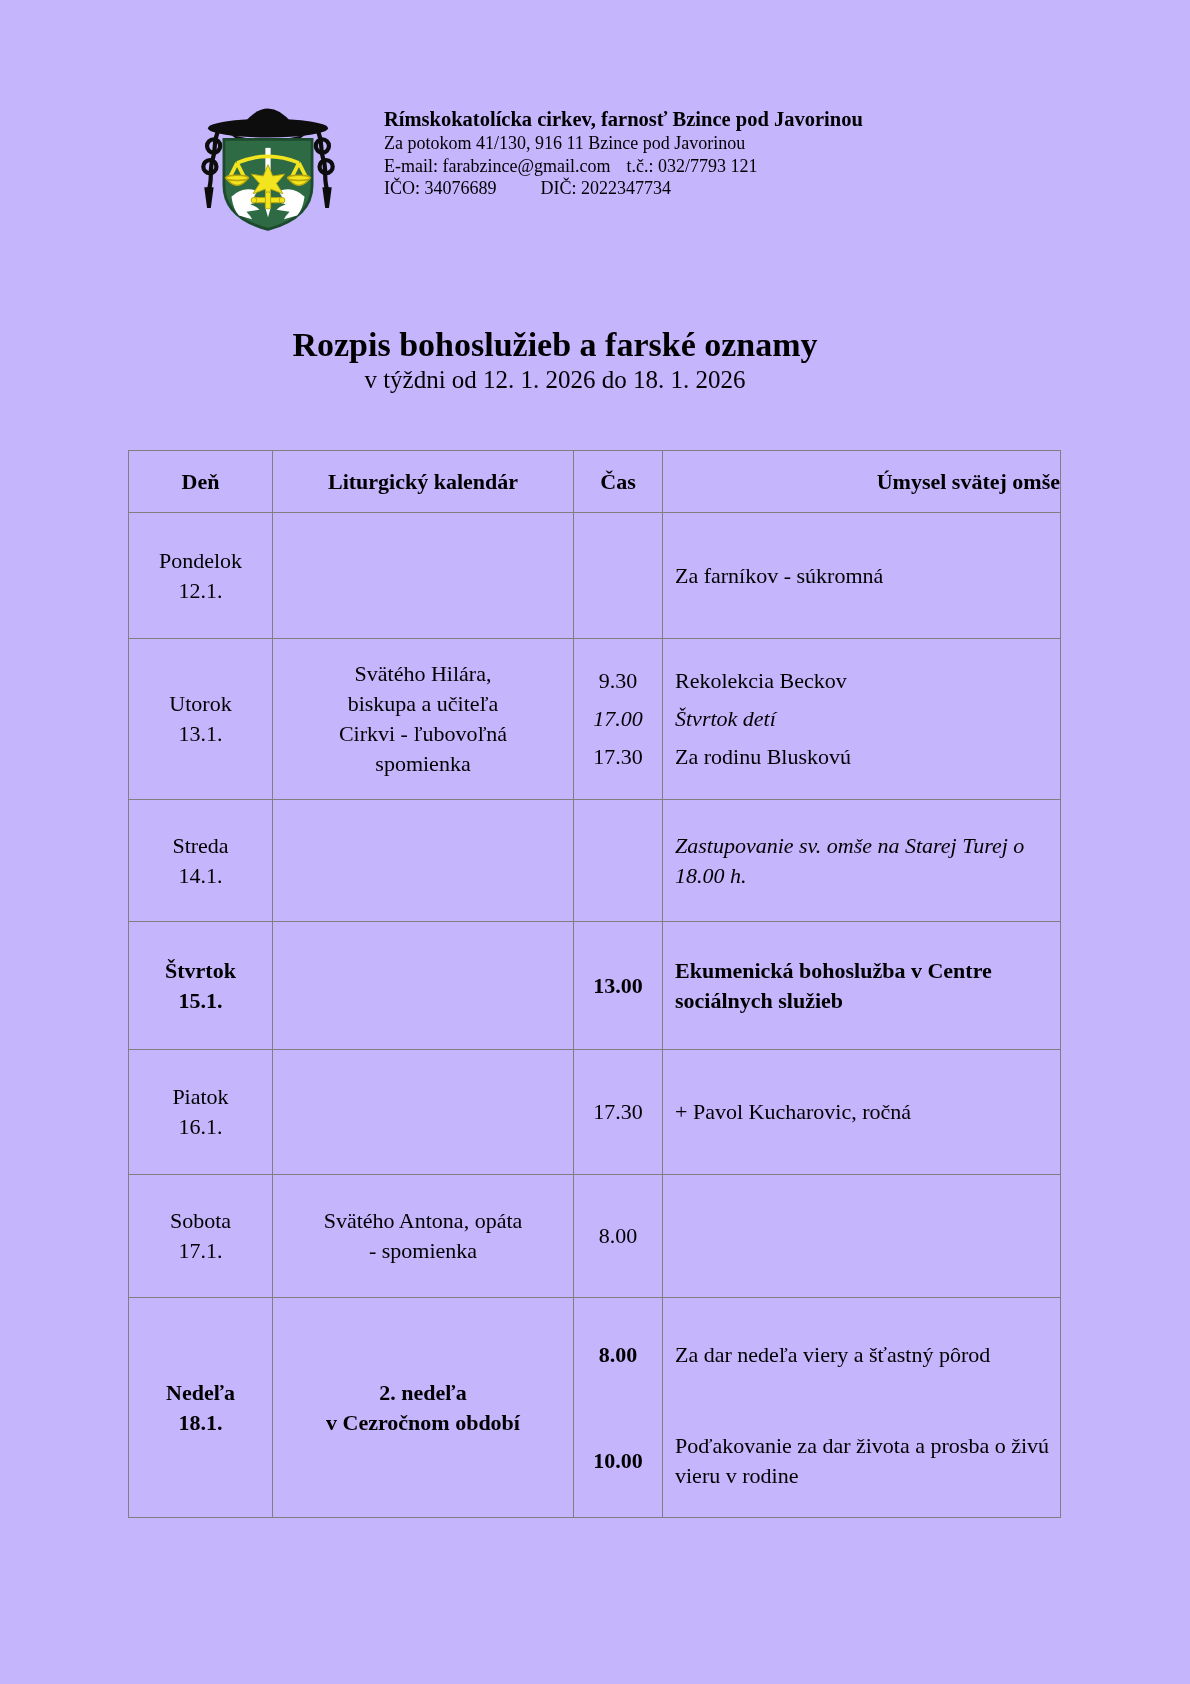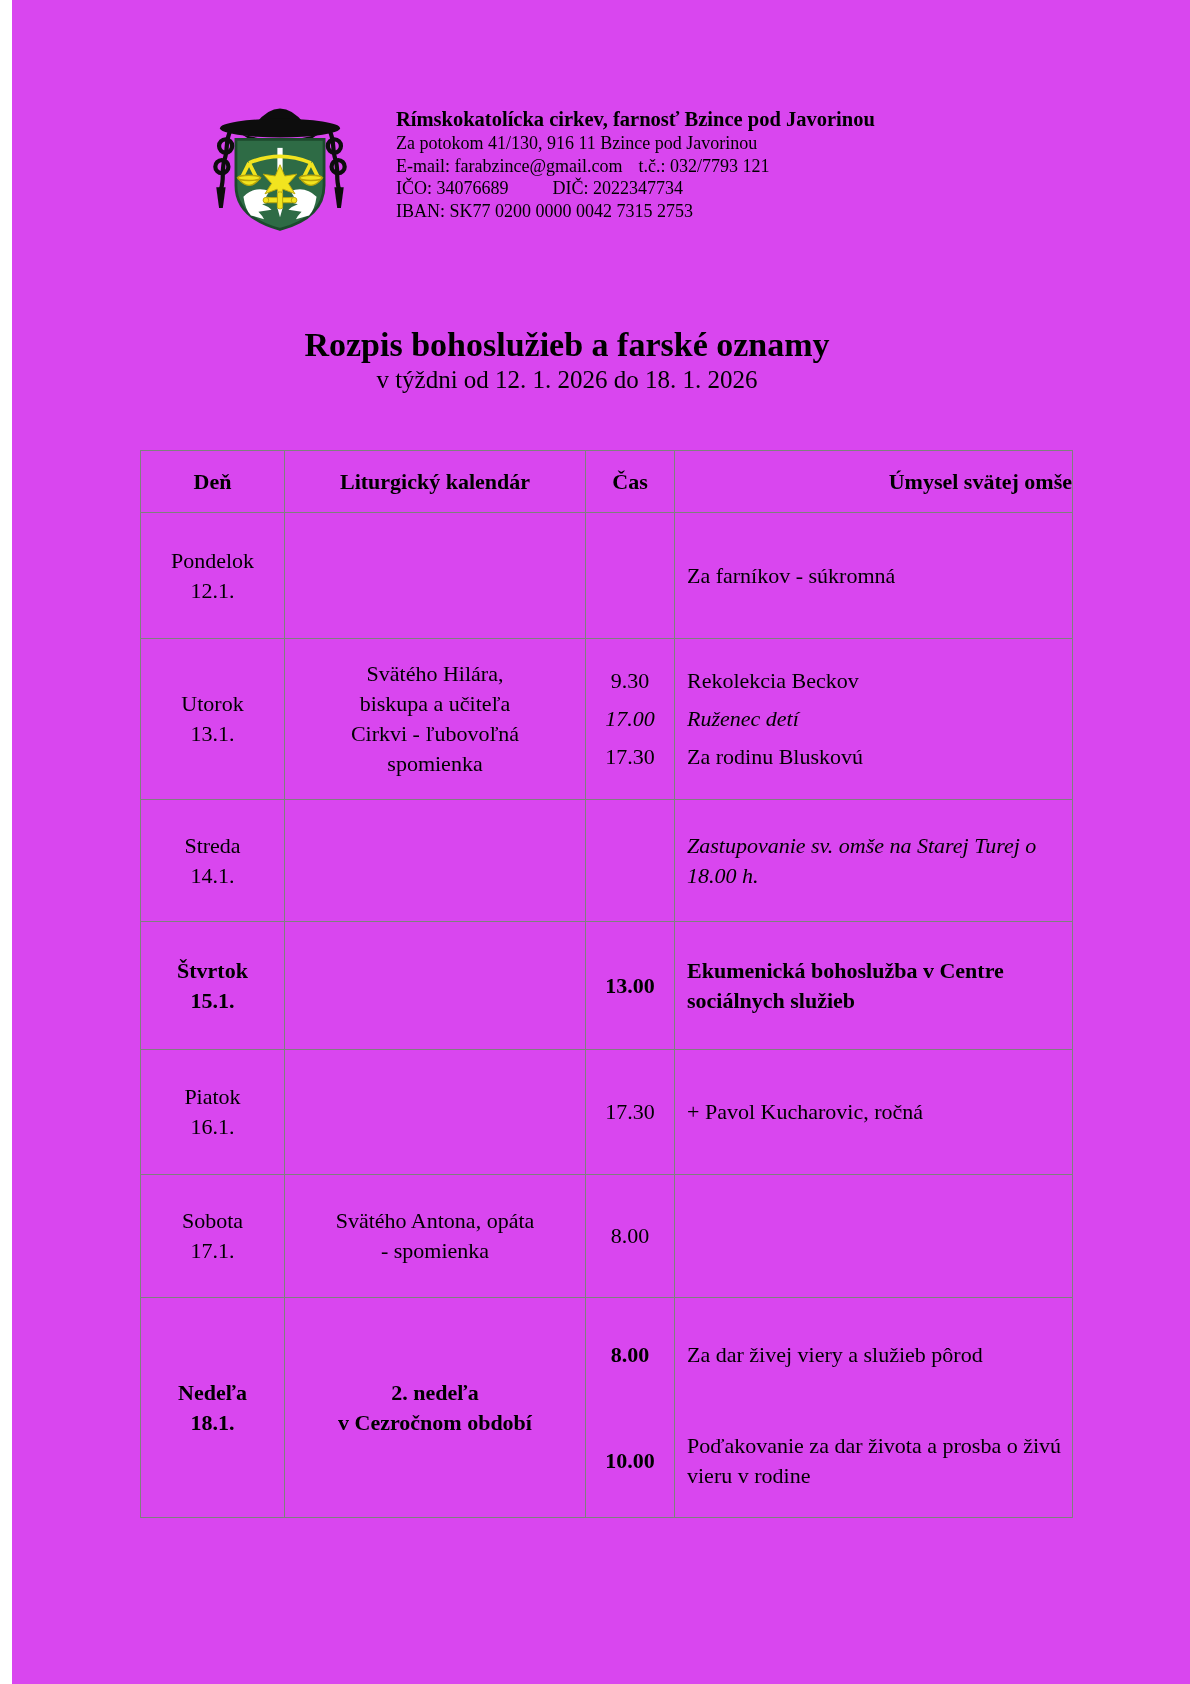--- a/index.html
+++ b/index.html
@@ -2,21 +2,21 @@
 <html><head>
 <meta charset="utf-8">
 <style>
   * { margin:0; padding:0; box-sizing:border-box; }
   html,body { background:#ffffff; }
   body {
     width:1190px; height:1684px; position:relative;
     font-family:"Liberation Serif", serif; color:#000;
     overflow:hidden;
   }
-  .page { position:absolute; inset:0; background:#d946ef;margin-left:12px; }
+  .page { position:absolute; inset:0; background:#c4b5fd; }
 
   
   .header-block { position:absolute; top:86px; left:188px; display:flex; gap:36px; }
   .logo-wrap { width:160px; height:150px; flex:0 0 auto; }
   .contact { padding-top:20px; font-size:18px; line-height:22.5px; }
   .org-name { font-size:20.5px; font-weight:bold; line-height:26px; }
   .gap-sm { margin-left:16px; }
   .gap-lg { margin-left:44px; }
 
   
@@ -126,21 +126,20 @@
 
     <div class="contact">
       <div class="org-name">Rímskokatolícka cirkev, farnosť Bzince pod Javorinou</div>
       <div>Za potokom 41/130, 916 11 Bzince pod Javorinou</div>
       <div>
         <span>E-mail: farabzince@gmail.com</span><span class="gap-sm">t.č.: 032/7793 121</span>
       </div>
       <div>
         <span>IČO: 34076689</span><span class="gap-lg">DIČ: 2022347734</span>
       </div>
-      <div>IBAN: SK77 0200 0000 0042 7315 2753</div>
     </div>
   </header>
 
   <section class="title-block">
     <h1 class="doc-title">Rozpis bohoslužieb a farské oznamy</h1>
     <div class="doc-subtitle">v týždni od 12. 1. 2026 do 18. 1. 2026</div>
   </section>
 
   <table class="sched">
     <colgroup>
@@ -182,21 +181,21 @@
             <div>Cirkvi - ľubovoľná</div>
             <div>spomienka</div>
           </td>
           <td class="cell-cas">
             <div class="entry t-normal">9.30</div>
             <div class="entry t-italic">17.00</div>
             <div class="entry t-normal">17.30</div>
           </td>
           <td class="cell-umy">
             <div class="entry i-normal">Rekolekcia Beckov</div>
-            <div class="entry i-italic">Ruženec detí</div>
+            <div class="entry i-italic">Štvrtok detí</div>
             <div class="entry i-normal">Za rodinu Bluskovú</div>
           </td>
         </tr>
         <tr class="row-2">
           <td class="cell-day">
             <div>Streda</div>
             <div>14.1.</div>
           </td>
           <td class="cell-lit"></td>
           <td class="cell-cas">
@@ -255,20 +254,20 @@
           </td>
           <td class="cell-lit">
             <div>2. nedeľa</div>
             <div>v Cezročnom období</div>
           </td>
           <td class="cell-cas">
             <div class="entry t-bold">8.00</div>
             <div class="entry t-bold">10.00</div>
           </td>
           <td class="cell-umy">
-            <div class="entry i-normal">Za dar živej viery a služieb pôrod</div>
+            <div class="entry i-normal">Za dar nedeľa viery a šťastný pôrod</div>
             <div class="entry i-normal">Poďakovanie za dar života a prosba o živú vieru v rodine</div>
           </td>
         </tr>
       </tbody>
   </table>
 
 </div>
 
 </body></html>

